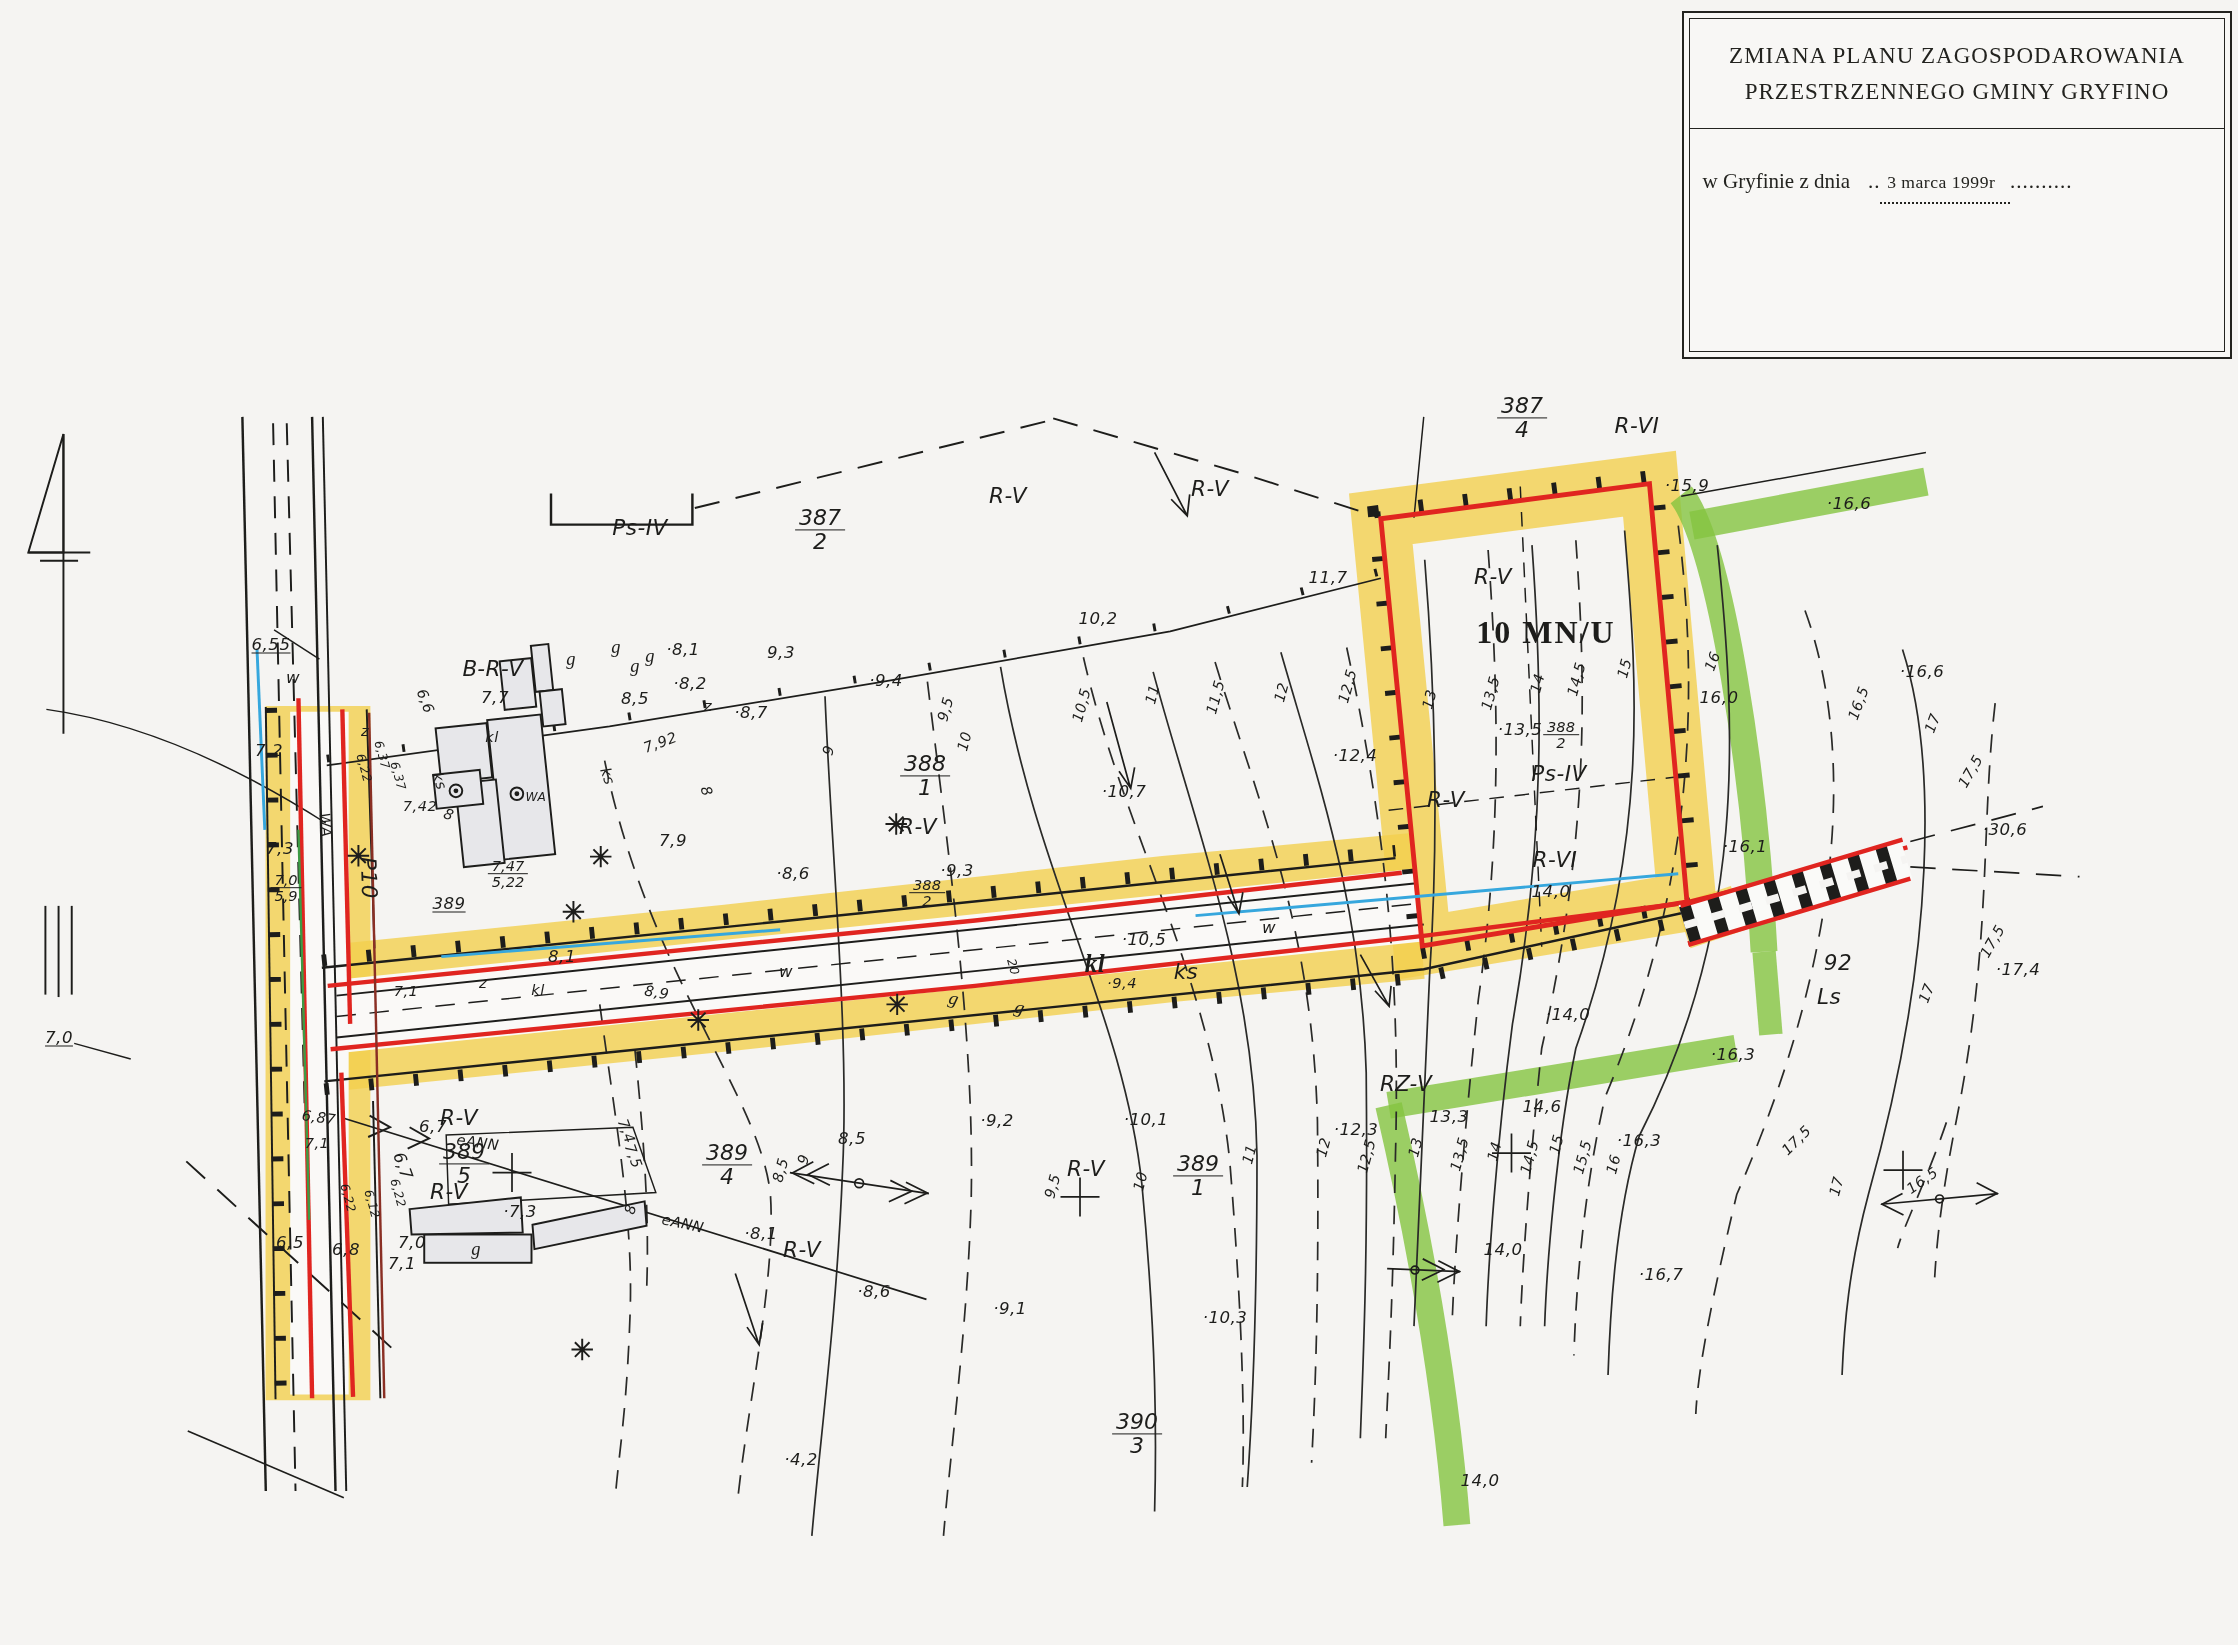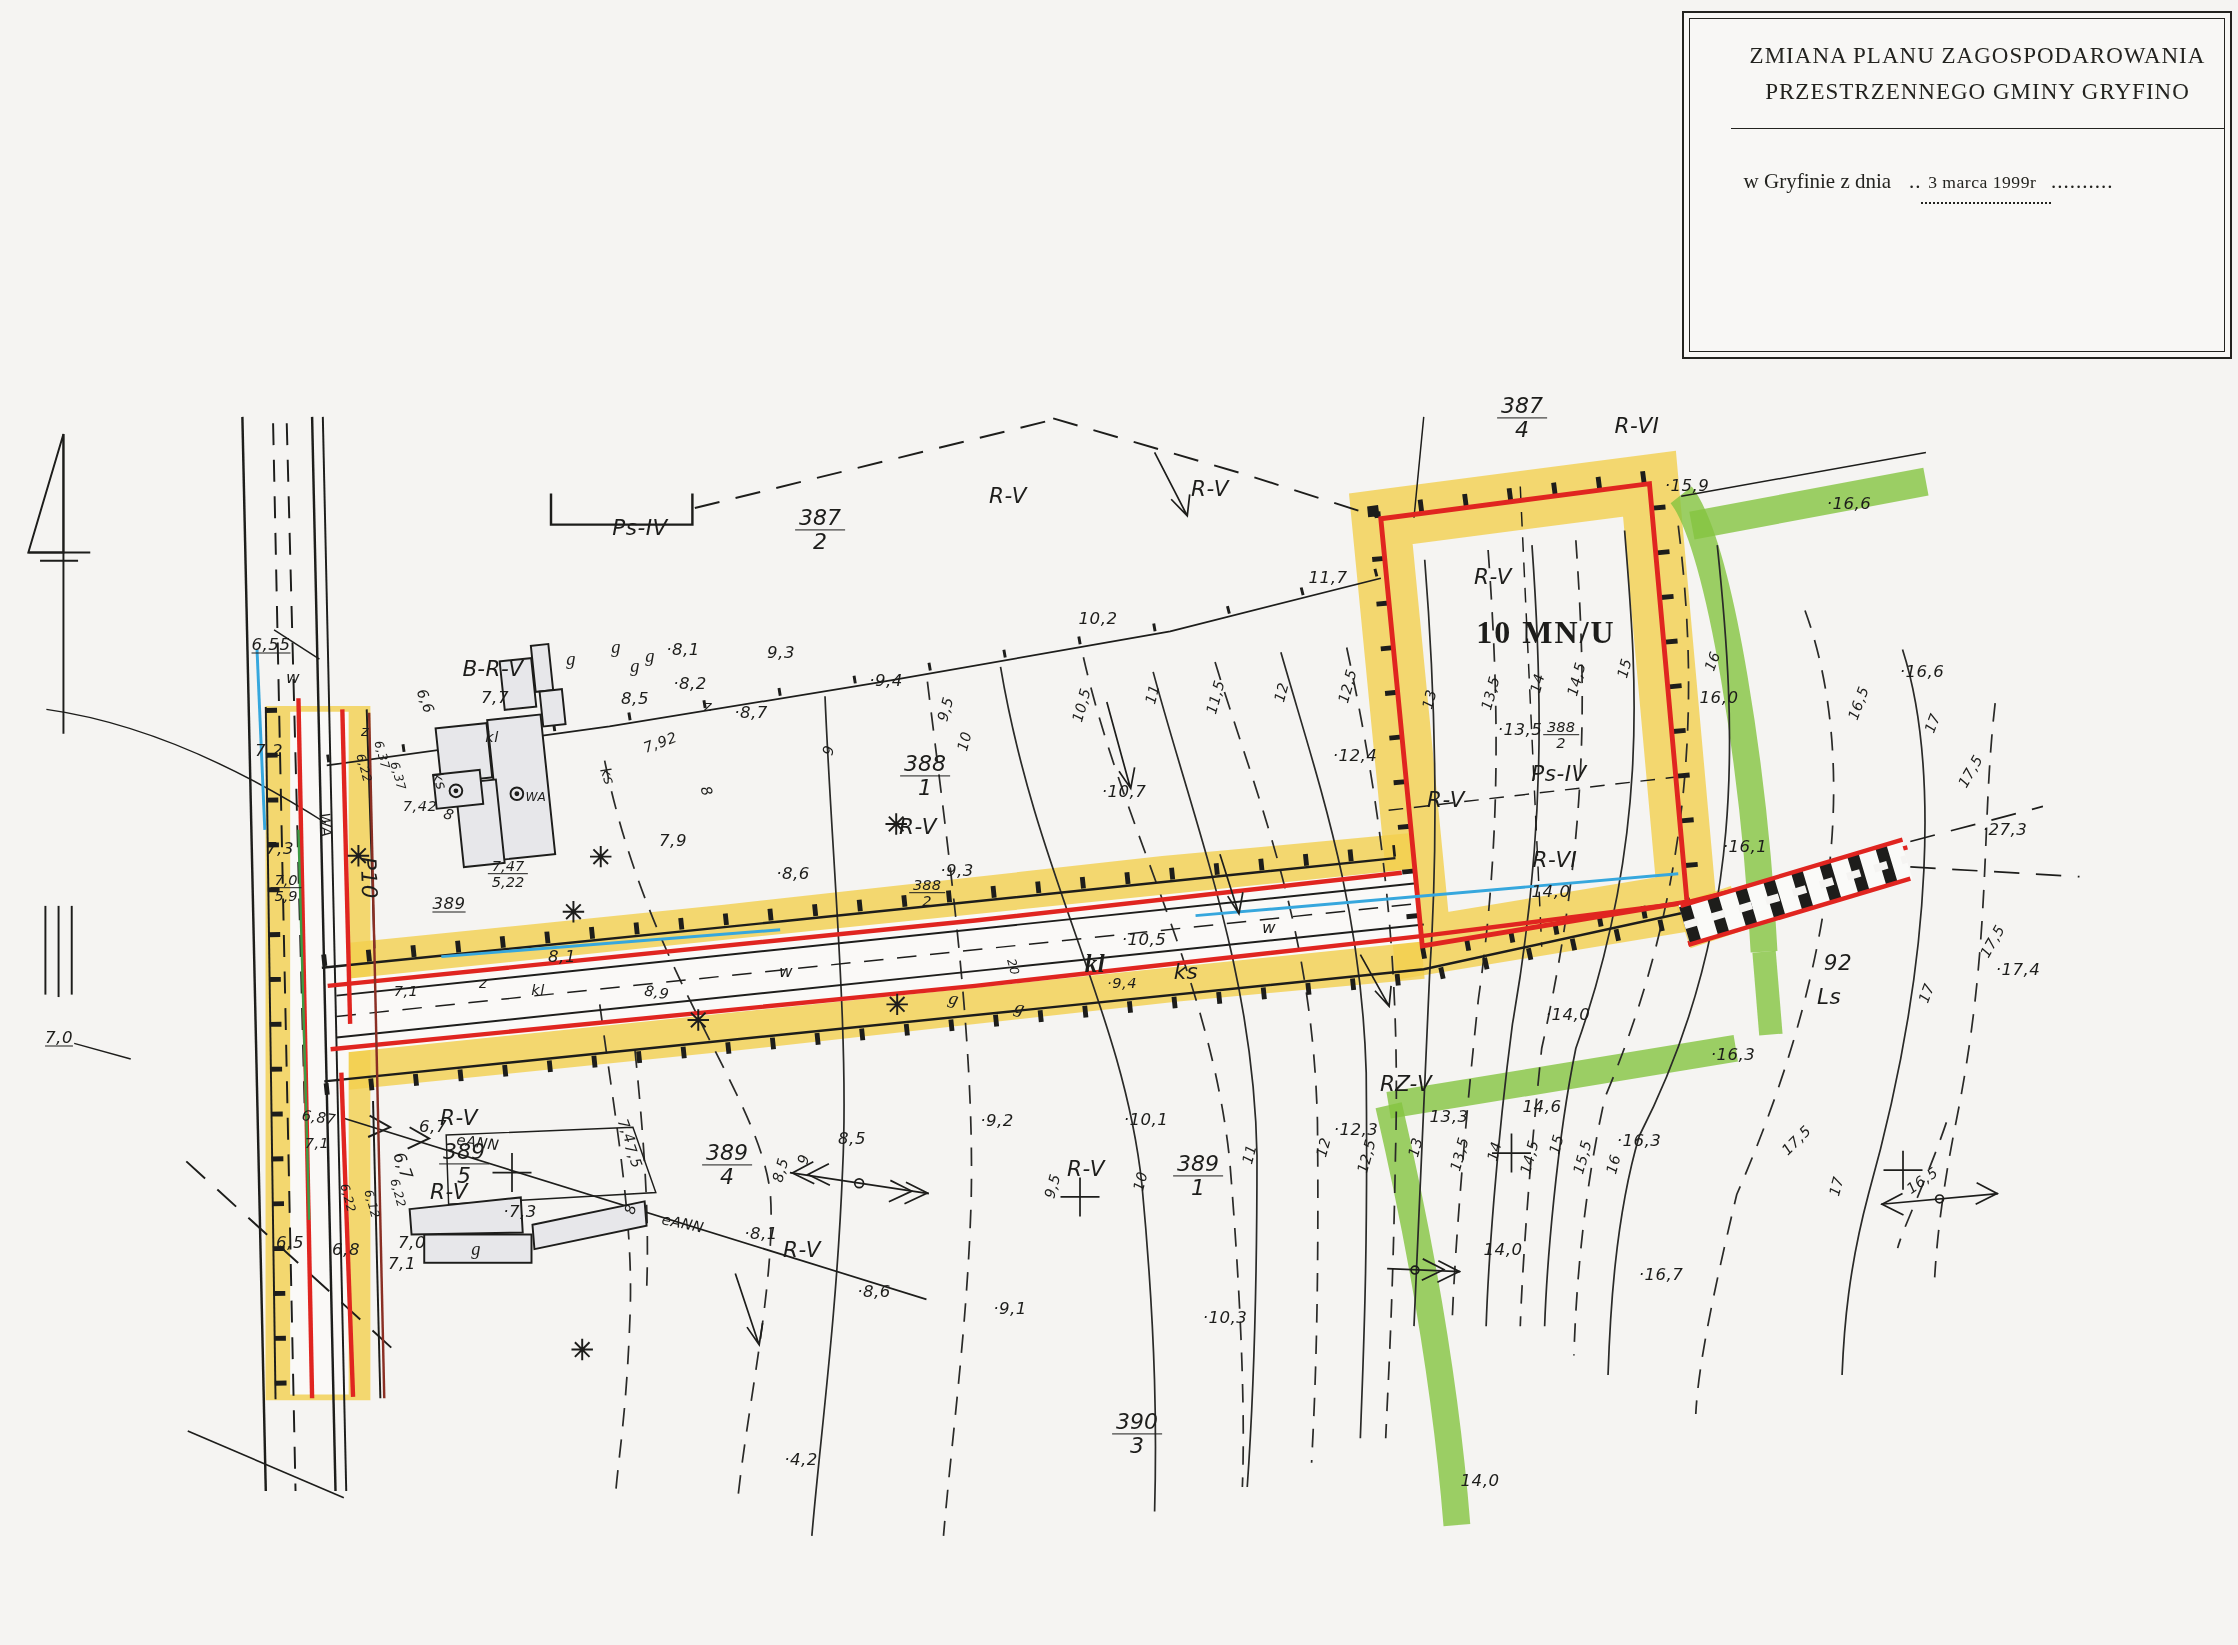--- a/index.html
+++ b/index.html
@@ -21,21 +21,21 @@
   .kl{font-size:25px;font-weight:bold;font-family:"Liberation Serif",serif;}
   .u{text-decoration:underline;text-underline-offset:2.9px;}
   .frac{position:absolute;transform:translate(-50%,-50%);text-align:center;color:#1d1d1b;
         font-style:italic;font-family:"DejaVu Sans",sans-serif;font-size:22px;line-height:1.05;}
   .frac .n{display:block;border-bottom:1.5px solid #1d1d1b;padding:0 3.9px;}
   .frac .d{display:block;}
   .frac.smf{font-size:14.6px;}
   
   .tblock{position:absolute;left:1682px;top:11.2px;width:550px;height:348px;background:#f8f7f5;
           border:2.4px solid #23231f;box-sizing:border-box;font-family:"Liberation Serif",serif;color:#23231f;}
-  .tinner{position:absolute;left:4.9px;top:4.9px;right:4.9px;bottom:4.9px;border:1.5px solid #23231f;padding-left:41px;}
+  .tinner{position:absolute;left:4.9px;top:4.9px;right:4.9px;bottom:4.9px;border:1.5px solid #23231f;}
   .trow{box-sizing:border-box;border-bottom:1.5px solid #23231f;padding:2.9px 12.7px;display:flex;
         flex-direction:column;justify-content:center;}
   .trow:last-child{border-bottom:none;}
   .t-title{height:110px;text-align:center;font-size:23px;letter-spacing:1px;line-height:1.55;}
   .t-obreb{height:58px;font-size:24.4px;font-weight:bold;letter-spacing:1px;}
   .t-zal{height:58px;font-size:22.4px;font-weight:bold;}
   .t-uch{height:105px;font-size:21px;line-height:2.1;}
   .dotval{display:inline-block;border-bottom:2px dotted #23231f;padding:0 14.6px 1px 6.8px;
           font-size:17.6px;letter-spacing:0.5px;}
   .dots{letter-spacing:1px;}
@@ -338,21 +338,21 @@
       <span class="lab" style="left: 1661px; top: 1274px; transform: translate(-50%, -50%) rotate(0deg);">·16,7</span>
       <span class="lab sm" style="left: 1922px; top: 1180px; transform: translate(-50%, -50%) rotate(-35deg);">16,5</span>
       <span class="lab sm" style="left: 1836px; top: 1186px; transform: translate(-50%, -50%) rotate(-75deg);">17</span>
       <span class="lab sm" style="left: 1796px; top: 1140px; transform: translate(-50%, -50%) rotate(-45deg);">17,5</span>
       <span class="lab" style="left: 1733px; top: 1054px; transform: translate(-50%, -50%) rotate(0deg);">·16,3</span>
       <span class="lab" style="left: 1745px; top: 846px; transform: translate(-50%, -50%) rotate(0deg);">·16,1</span>
       <span class="lab zone" style="left: 1838px; top: 962px; transform: translate(-50%, -50%) rotate(0deg);">92</span>
       <span class="lab zone" style="left: 1829px; top: 996px; transform: translate(-50%, -50%) rotate(0deg);">Ls</span>
       <span class="lab" style="left: 2018px; top: 969px; transform: translate(-50%, -50%) rotate(0deg);">·17,4</span>
       <span class="lab sm" style="left: 1992px; top: 941px; transform: translate(-50%, -50%) rotate(-60deg);">17,5</span>
-      <span class="lab" style="left: 2005px; top: 829px; transform: translate(-50%, -50%) rotate(0deg);">·27,3</span>
+      <span class="lab" style="left: 2005px; top: 829px; transform: translate(-50%, -50%) rotate(0deg);">·30,6</span>
       <span class="lab sm" style="left: 1926px; top: 993px; transform: translate(-50%, -50%) rotate(-70deg);">17</span>
       <span class="lab sm" style="left: 1858px; top: 703px; transform: translate(-50%, -50%) rotate(-70deg);">16,5</span>
       <span class="lab" style="left: 1922px; top: 671px; transform: translate(-50%, -50%) rotate(0deg);">·16,6</span>
       <span class="lab sm" style="left: 1932px; top: 723px; transform: translate(-50%, -50%) rotate(-70deg);">17</span>
       <span class="lab sm" style="left: 1970px; top: 771px; transform: translate(-50%, -50%) rotate(-60deg);">17,5</span>
       <span class="lab" style="left: 1849px; top: 503px; transform: translate(-50%, -50%) rotate(0deg);">·16,6</span>
       <span class="lab" style="left: 1687px; top: 485px; transform: translate(-50%, -50%) rotate(0deg);">·15,9</span>
       <span class="lab" style="left: 1719px; top: 697px; transform: translate(-50%, -50%) rotate(0deg);">16,0</span>
       <span class="lab sm" style="left: 1712px; top: 661px; transform: translate(-50%, -50%) rotate(-70deg);">16</span>
       <span class="lab zone" style="left: 1637px; top: 425px; transform: translate(-50%, -50%) rotate(0deg);">R-VI</span>

